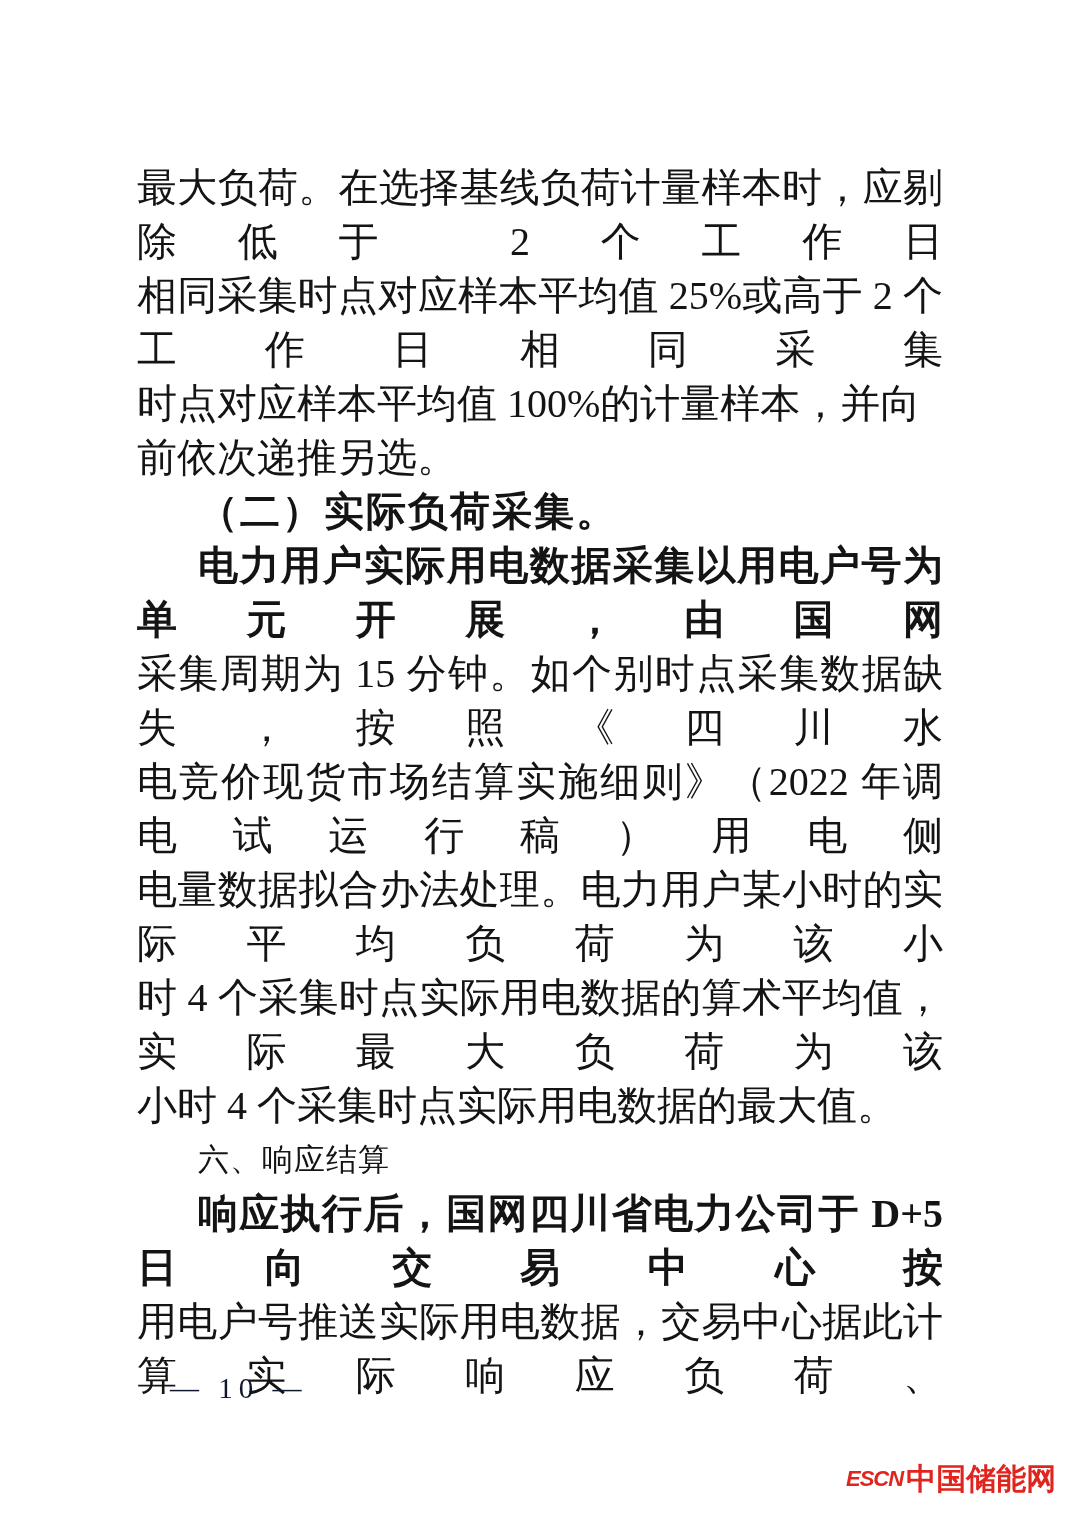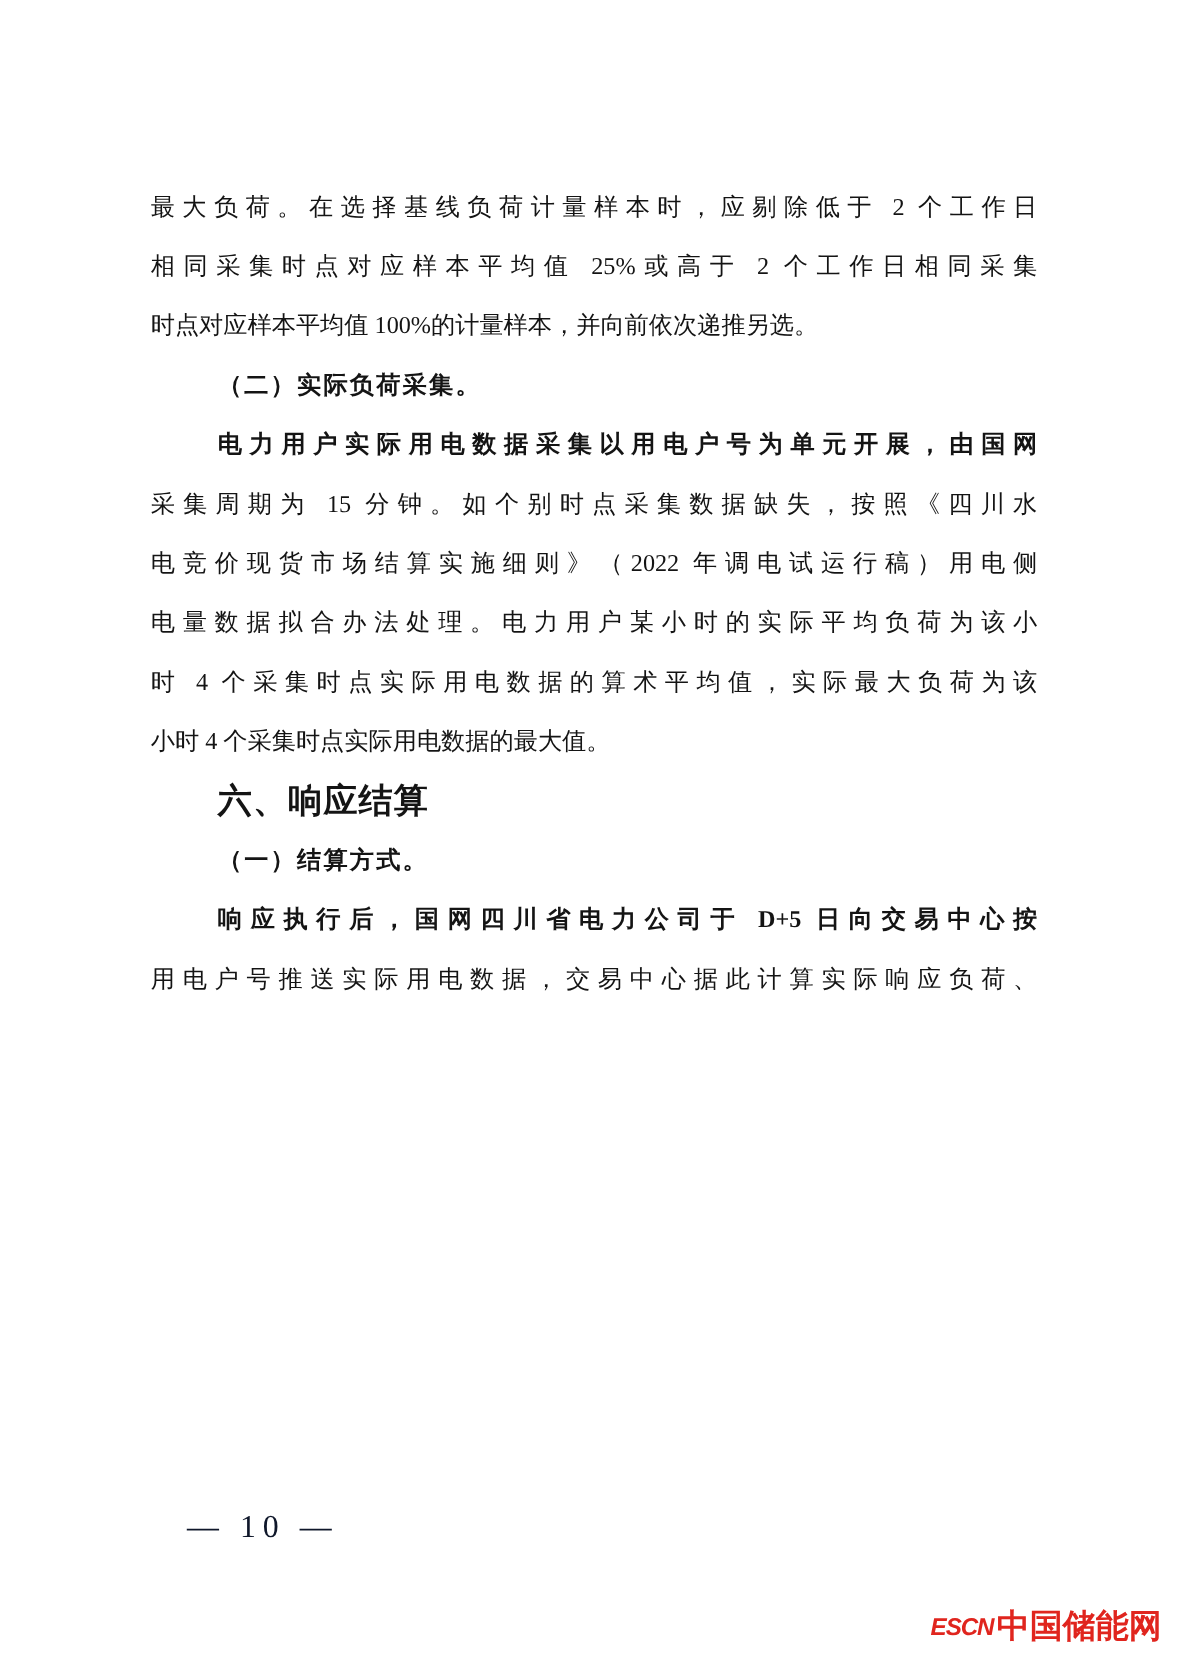--- a/index.html
+++ b/index.html
@@ -18,38 +18,38 @@
   }
   .content {
     position: absolute;
     left: 137px;
     top: 161px;
     width: 806px;
   }
   .ln {
     margin: 0;
     padding: 0;
-    font-size: 22px;
+    font-size: 40px;
     line-height: 54px;
     text-align: left;
     white-space: normal;
     color: #141414;
   }
   .j {
     text-align: justify;
     text-align-last: justify;
     text-justify: inter-character;
   }
   .ind {
     text-indent: 61px;
     font-weight: bold;
   }
   .head {
     font-family: "Liberation Sans", "DejaVu Sans", sans-serif;
-    font-weight: 700;
+    font-weight: 400;
     font-size: 31px;
     letter-spacing: 1px;
   }
   .sub {
     letter-spacing: 2px;
   }
   .footer-pageno {
     position: absolute;
     left: 170px;
     top: 1368px;
@@ -95,21 +95,20 @@
     <p class="ln j">相同采集时点对应样本平均值 25%或高于 2 个工作日相同采集</p>
     <p class="ln">时点对应样本平均值 100%的计量样本，并向前依次递推另选。</p>
     <p class="ln ind sub">（二）实际负荷采集。</p>
     <p class="ln ind j">电力用户实际用电数据采集以用电户号为单元开展，由国网</p>
     <p class="ln j">采集周期为 15 分钟。如个别时点采集数据缺失，按照《四川水</p>
     <p class="ln j">电竞价现货市场结算实施细则》（2022 年调电试运行稿）用电侧</p>
     <p class="ln j">电量数据拟合办法处理。电力用户某小时的实际平均负荷为该小</p>
     <p class="ln j">时 4 个采集时点实际用电数据的算术平均值，实际最大负荷为该</p>
     <p class="ln">小时 4 个采集时点实际用电数据的最大值。</p>
     <p class="ln ind head">六、响应结算</p>
-    <p class="ln ind sub">（一）结算方式。</p>
     <p class="ln ind j">响应执行后，国网四川省电力公司于 D+5 日向交易中心按</p>
     <p class="ln j">用电户号推送实际用电数据，交易中心据此计算实际响应负荷、</p>
 
   </div>
 
   <div class="footer-pageno">— 10 —</div>
 
   <div class="logo">
     <span class="latin">ESCN</span>
     <span class="cjk">中国储能网</span>

